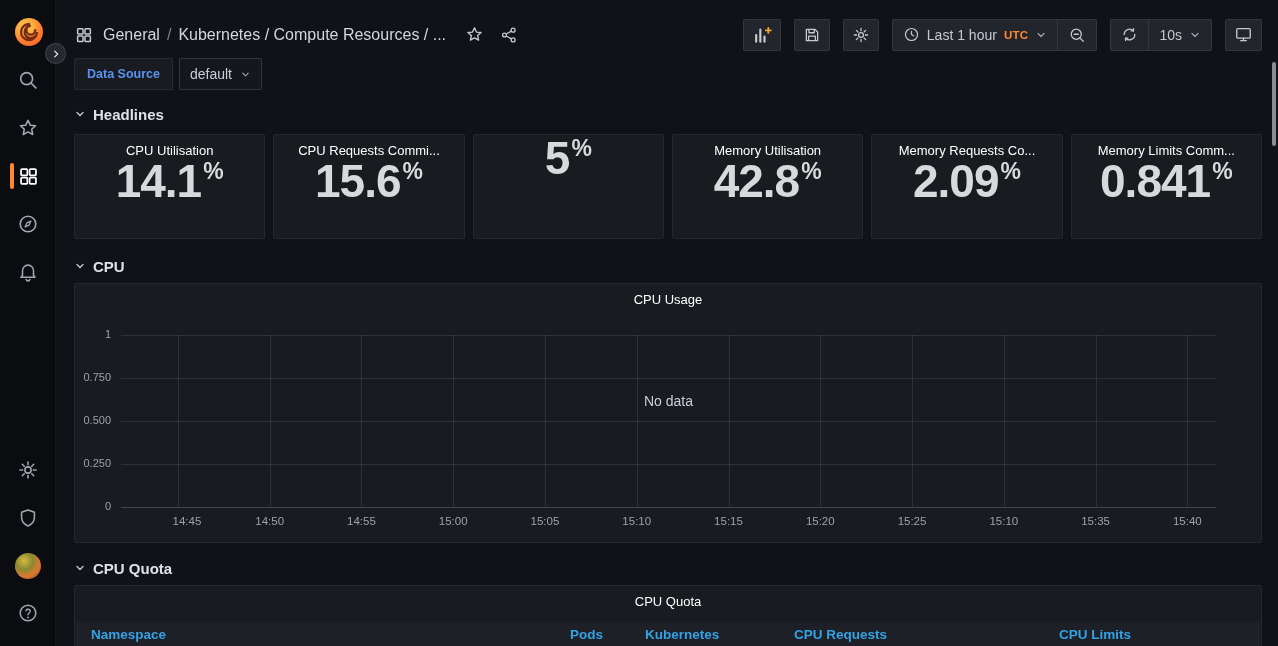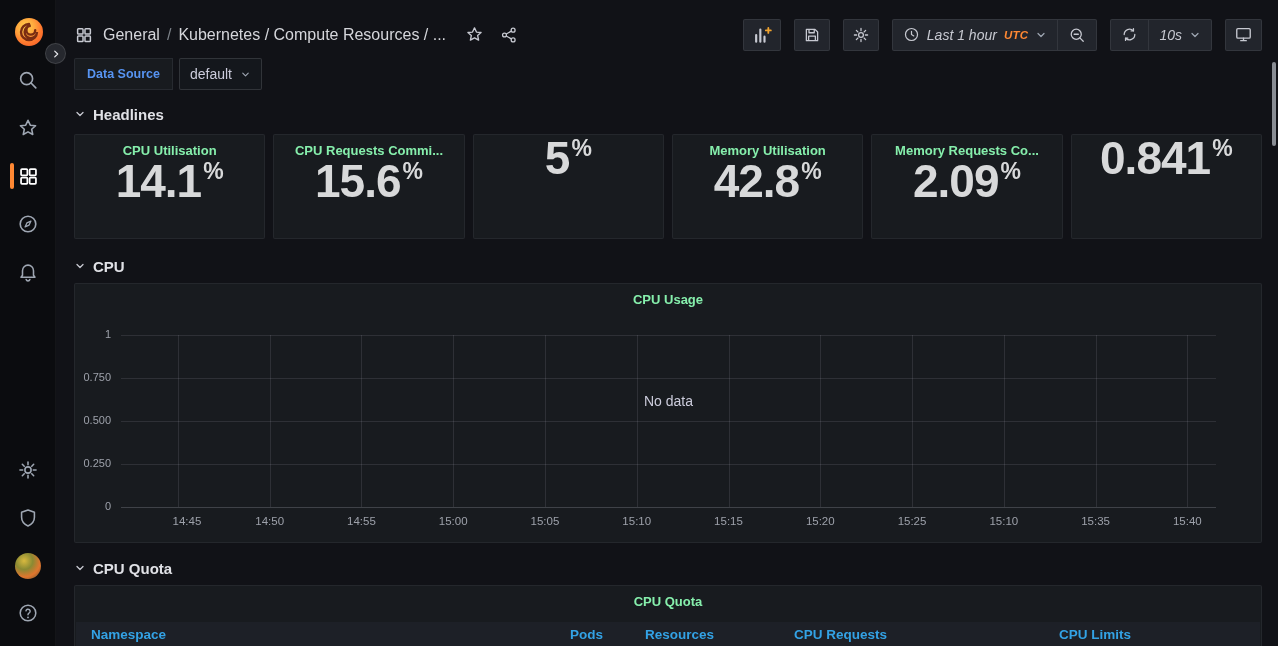--- a/index.html
+++ b/index.html
@@ -49,21 +49,21 @@
 
   
   .navbar {
     position:absolute; left:57px; top:0; right:0; height:56px;
     display:flex; align-items:center; padding:13px 16px 0 18px;
   }
   .crumb-icon { color:#c7c9d1; margin-right:10px; }
   .breadcrumb { display:flex; align-items:center; font-size:16px; color:#d5d6db; white-space:nowrap; }
   .breadcrumb .sep { color:#7b8087; margin:0 7px; }
   .nav-iconbtn { background:none; border:none; color:#c7c9d1; margin-left:19px; cursor:pointer; padding:0; }
-  .toolbar { margin-left:auto; display:flex; align-items:center; gap:13px;font-style:italic; }
+  .toolbar { margin-left:auto; display:flex; align-items:center; gap:13px; }
   .tb-btn {
     height:32px; min-width:33px; padding:0 8px;
     background:#22252c; border:1px solid rgba(204,204,220,0.1); border-radius:2px;
     display:flex; align-items:center; justify-content:center; gap:6px;
     color:#c7c9d1; cursor:pointer; font-size:14px;
   }
   .tb-group { display:flex; align-items:stretch; height:32px;
     background:#22252c; border:1px solid rgba(204,204,220,0.1); border-radius:2px; }
   .tb-group .seg {
     display:flex; align-items:center; gap:7px; padding:0 10px;
@@ -90,21 +90,21 @@
   .content { position:absolute; left:74px; top:100px; width:1188px; }
   .section-header {
     display:flex; align-items:center; gap:7px; height:28px;
     color:#e0e1e6; font-size:15px; font-weight:bold; cursor:pointer;
   }
   .section-header .s-chev { color:#c7c9d1; }
 
   .panel {
     background:#181b1f; border:1px solid rgba(204,204,220,0.07); border-radius:2px;
   }
-  .panel-title { text-align:center; font-size:13px; font-weight:700; color:#86efac;
+  .panel-title { text-align:center; font-size:13px; font-weight:400; color:#ffffff;
     padding-top:8px; white-space:nowrap; overflow:hidden; }
 
   
   .stat-row { display:grid; grid-template-columns:repeat(6,1fr); gap:8px; margin:6px 0 0 0; }
   .stat-panel { height:105px; display:flex; flex-direction:column; }
   .stat-valwrap { flex:1; display:flex; align-items:flex-start; justify-content:center; }
   .stat-value { font-size:46px; font-weight:bold; color:#d8d9da; line-height:1; letter-spacing:-1px; }
   .stat-unit { font-size:23px; font-weight:bold; color:#d8d9da; margin-left:2px; }
 
   
@@ -349,20 +349,21 @@
 
   <div class="panel stat-panel">
     <div class="panel-title">Memory Requests Co...</div>
     <div class="stat-valwrap">
       <span class="stat-value">2.09</span>
       <span class="stat-unit">%</span>
     </div>
   </div>
 
   <div class="panel stat-panel">
+    <div class="panel-title">Memory Limits Comm...</div>
     <div class="stat-valwrap">
       <span class="stat-value">0.841</span>
       <span class="stat-unit">%</span>
     </div>
   </div>
 </div>
 
   <div class="section-header" style="margin-top:13px">
     <svg class="s-chev" width="12" height="12" viewBox="0 0 24 24">
       <polyline points="6,9 12,15 18,9" fill="none" stroke="currentColor" stroke-width="2.6" stroke-linecap="round" stroke-linejoin="round"></polyline>
@@ -415,21 +416,21 @@
       <polyline points="6,9 12,15 18,9" fill="none" stroke="currentColor" stroke-width="2.6" stroke-linecap="round" stroke-linejoin="round"></polyline>
     </svg>
     <span>CPU Quota</span>
   </div>
 
   <div class="panel table-panel">
     <div class="panel-title">CPU Quota</div>
     <div class="tbl-header-row">
         <div class="tbl-col" style="left: 15px;">Namespace</div>
         <div class="tbl-col" style="left: 494px;">Pods</div>
-        <div class="tbl-col" style="left: 569px;">Resources</div>
+        <div class="tbl-col" style="left: 569px;">Kubernetes</div>
         <div class="tbl-col" style="left: 718px;">CPU Requests</div>
         <div class="tbl-col" style="left: 983px;">CPU Limits</div>
       </div>
   </div>
 
 </main>
 
 <div class="scroll-thumb"></div>
 
 </body></html>

